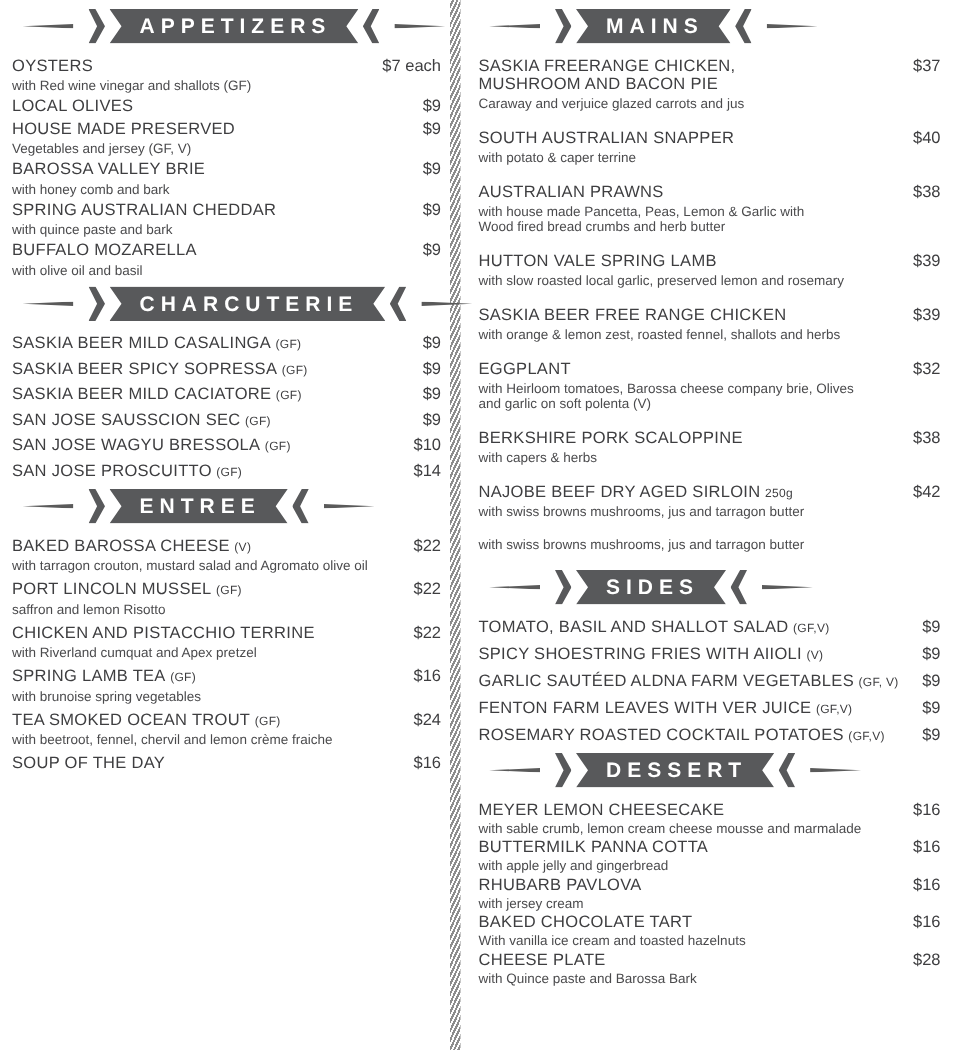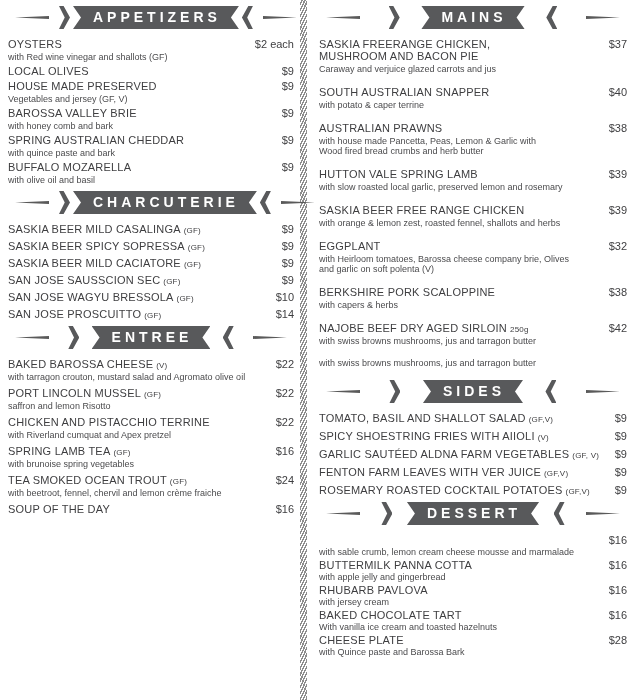--- a/index.html
+++ b/index.html
@@ -8,21 +8,21 @@
     font-family:"Liberation Sans",sans-serif;color:#3e3e40;position:relative;
   }
   .divider{
     position:absolute;left:300px;top:0;height:700px;width:7px;
     background:repeating-linear-gradient(115deg,#ffffff 0 1.2px,#8d8d8d 1.2px 2.6px);
   }
   .col{position:absolute;top:0}
   .col-left{left:8px;width:286px}
   .col-right{left:319px;width:308px}
 
-  .banner-row{display:flex;align-items:center;justify-content:space-between;margin:6px 0 9px;gap:3px}
+  .banner-row{display:flex;align-items:center;justify-content:flex-start;margin:6px 0 9px;gap:3px}
   .banner{
     background:#58595b;color:#ffffff;font-weight:bold;font-size:14px;line-height:23px;
     letter-spacing:4px;padding:0 18px 0 20px;
     clip-path:polygon(0 0,100% 0,calc(100% - 8px) 50%,100% 100%,0 100%,8px 50%);
     white-space:nowrap;
   }
   .chev{width:11px;height:23px;background:#58595b;flex:0 0 auto}
   .chev-r{clip-path:polygon(0 0,42% 0,100% 50%,42% 100%,0 100%,52% 50%)}
   .chev-l{clip-path:polygon(58% 0,100% 0,48% 50%,100% 100%,58% 100%,0 50%)}
   .dash{height:3px;width:34px;background:#5a5a5a;margin:0 7px;flex:0 0 auto}
@@ -55,21 +55,21 @@
         <span class="dash dash-l"></span>
         <span class="chev chev-r"></span>
         <span class="banner">APPETIZERS</span>
         <span class="chev chev-l"></span>
         <span class="dash dash-r"></span>
       </div>
       <div class="items">
         <div class="mi">
           <div class="mi-line">
             <span class="mi-name">OYSTERS</span>
-            <span class="mi-price">$2 each</span>
+            <span class="mi-price">$7 each</span>
           </div>
           <div class="mi-desc">with Red wine vinegar and shallots (GF)</div>
         </div>
         <div class="mi">
           <div class="mi-line">
             <span class="mi-name">LOCAL OLIVES</span>
             <span class="mi-price">$9</span>
           </div>
         </div>
         <div class="mi">
@@ -337,20 +337,21 @@
       <div class="banner-row">
         <span class="dash dash-l"></span>
         <span class="chev chev-r"></span>
         <span class="banner">DESSERT</span>
         <span class="chev chev-l"></span>
         <span class="dash dash-r"></span>
       </div>
       <div class="items">
         <div class="mi">
           <div class="mi-line">
+            <span class="mi-name">MEYER LEMON CHEESECAKE</span>
             <span class="mi-price">$16</span>
           </div>
           <div class="mi-desc">with sable crumb, lemon cream cheese mousse and marmalade</div>
         </div>
         <div class="mi">
           <div class="mi-line">
             <span class="mi-name">BUTTERMILK PANNA COTTA</span>
             <span class="mi-price">$16</span>
           </div>
           <div class="mi-desc">with apple jelly and gingerbread</div>

